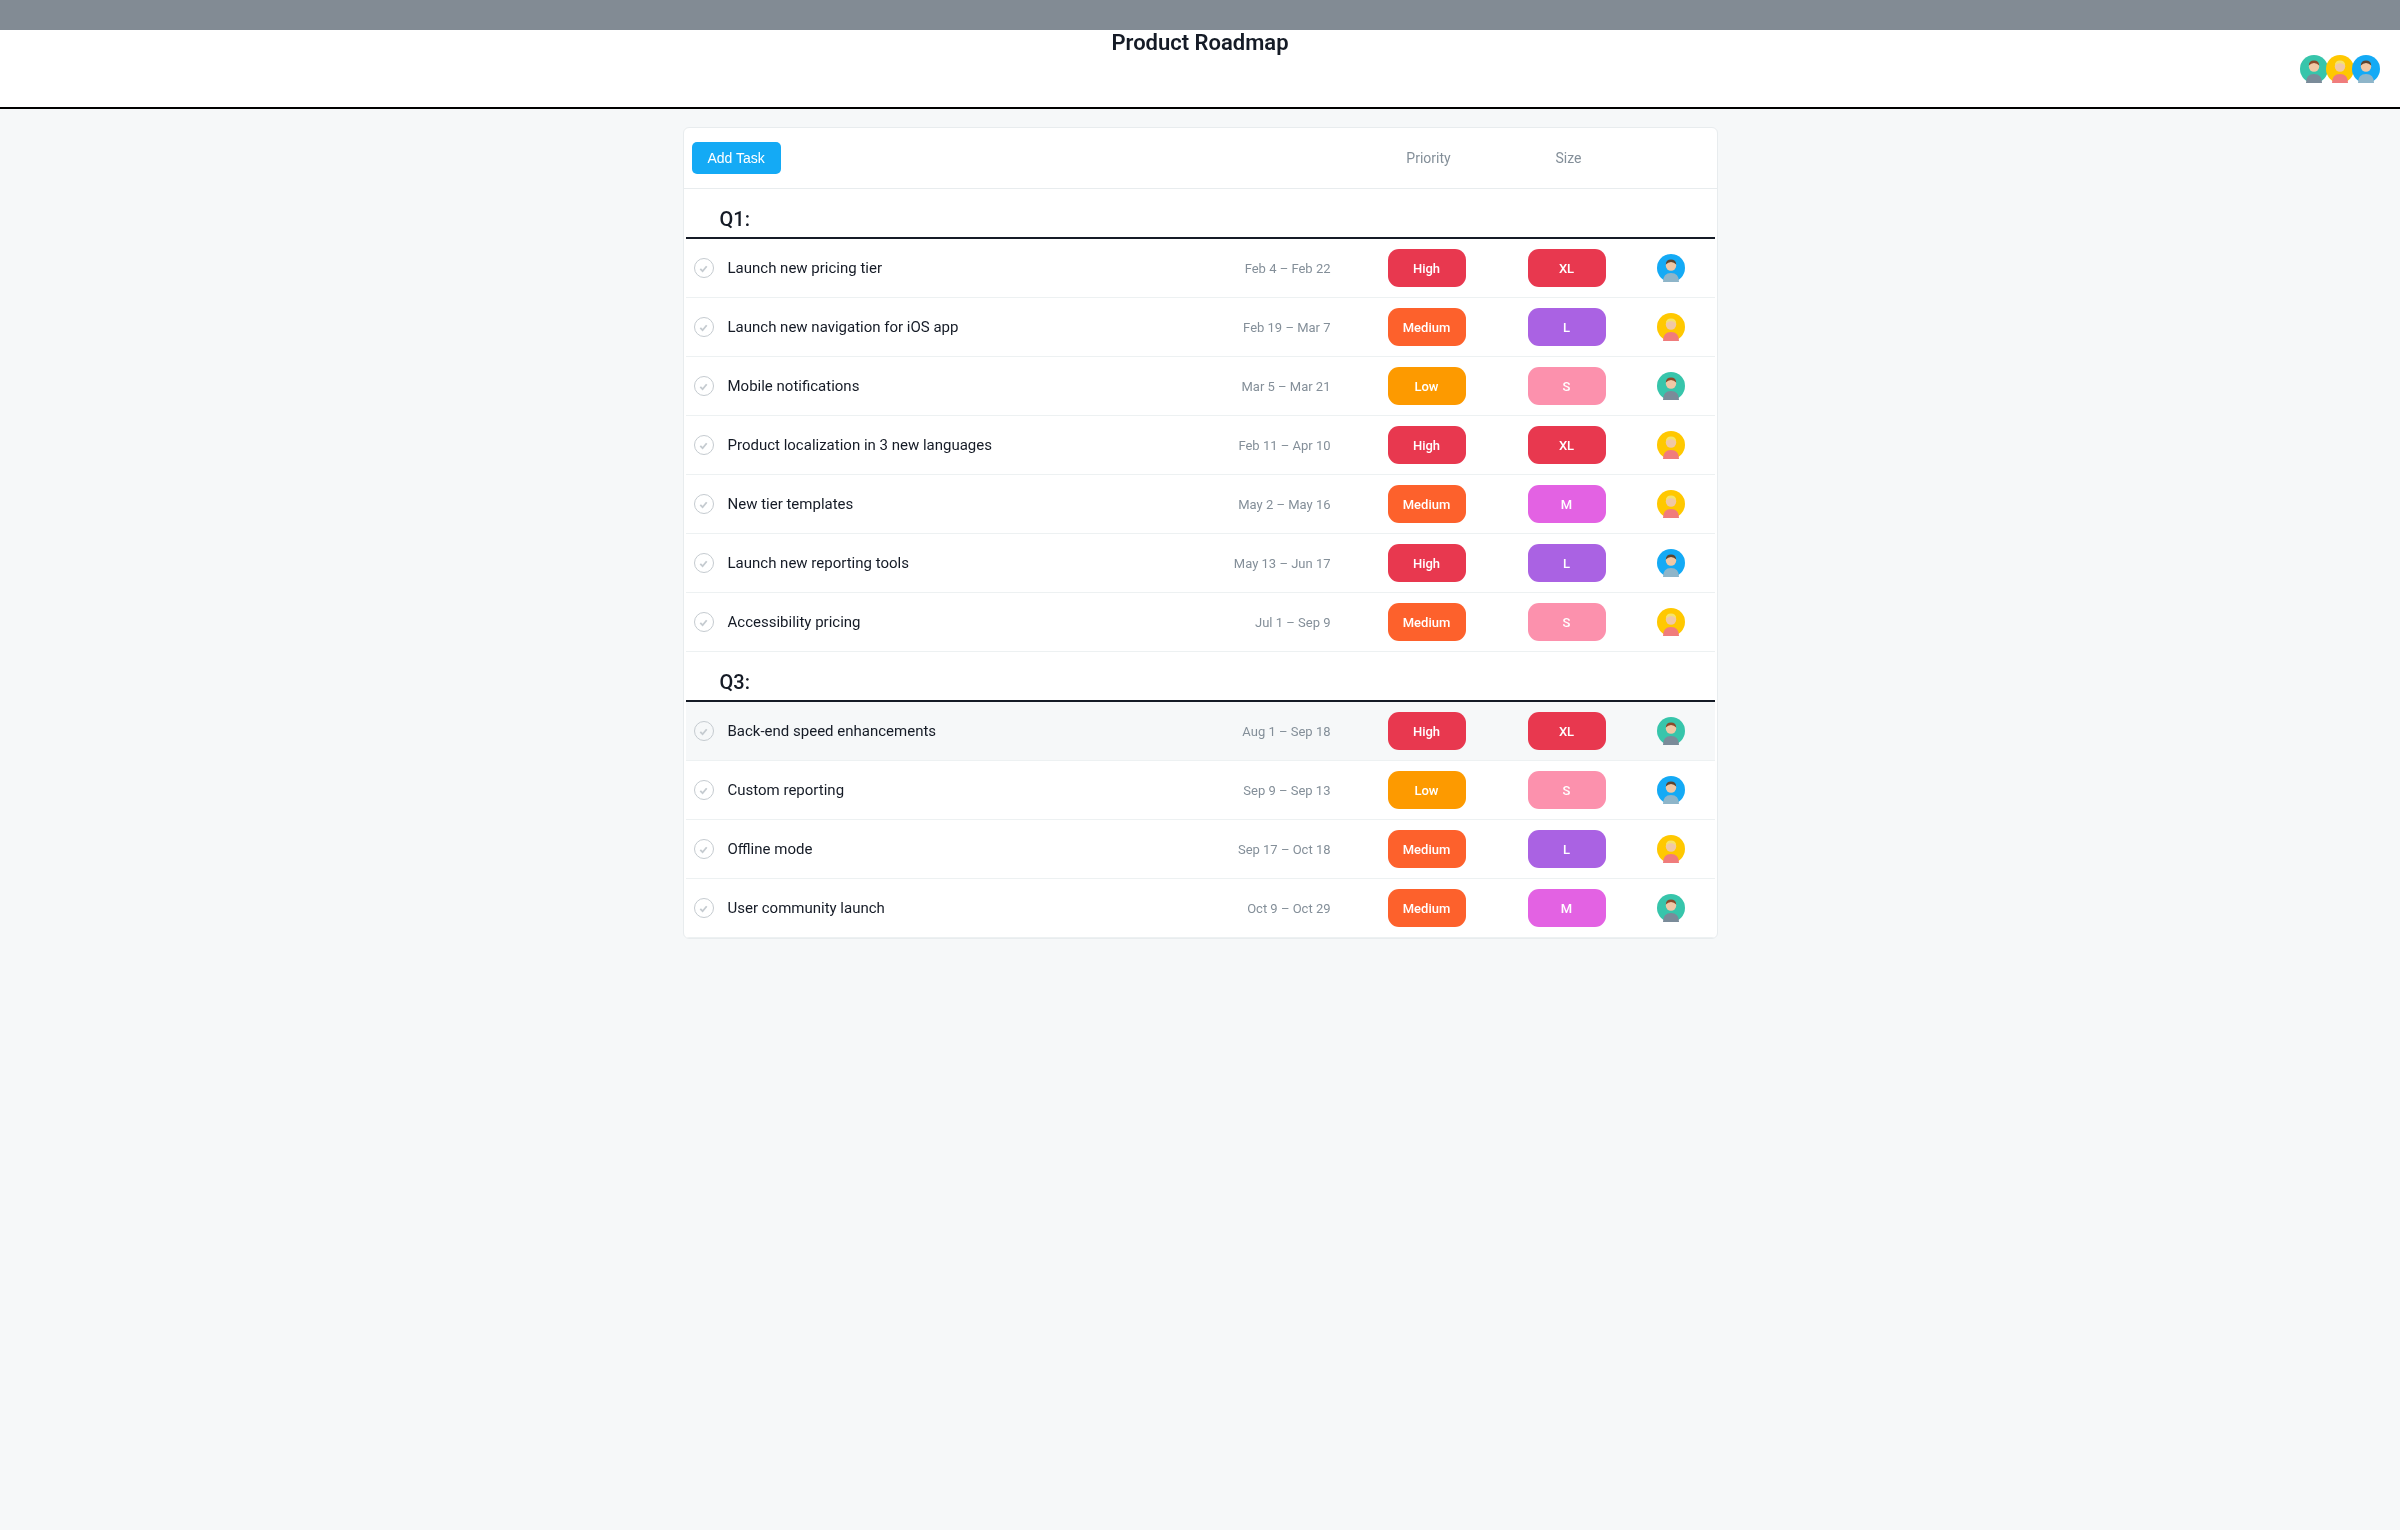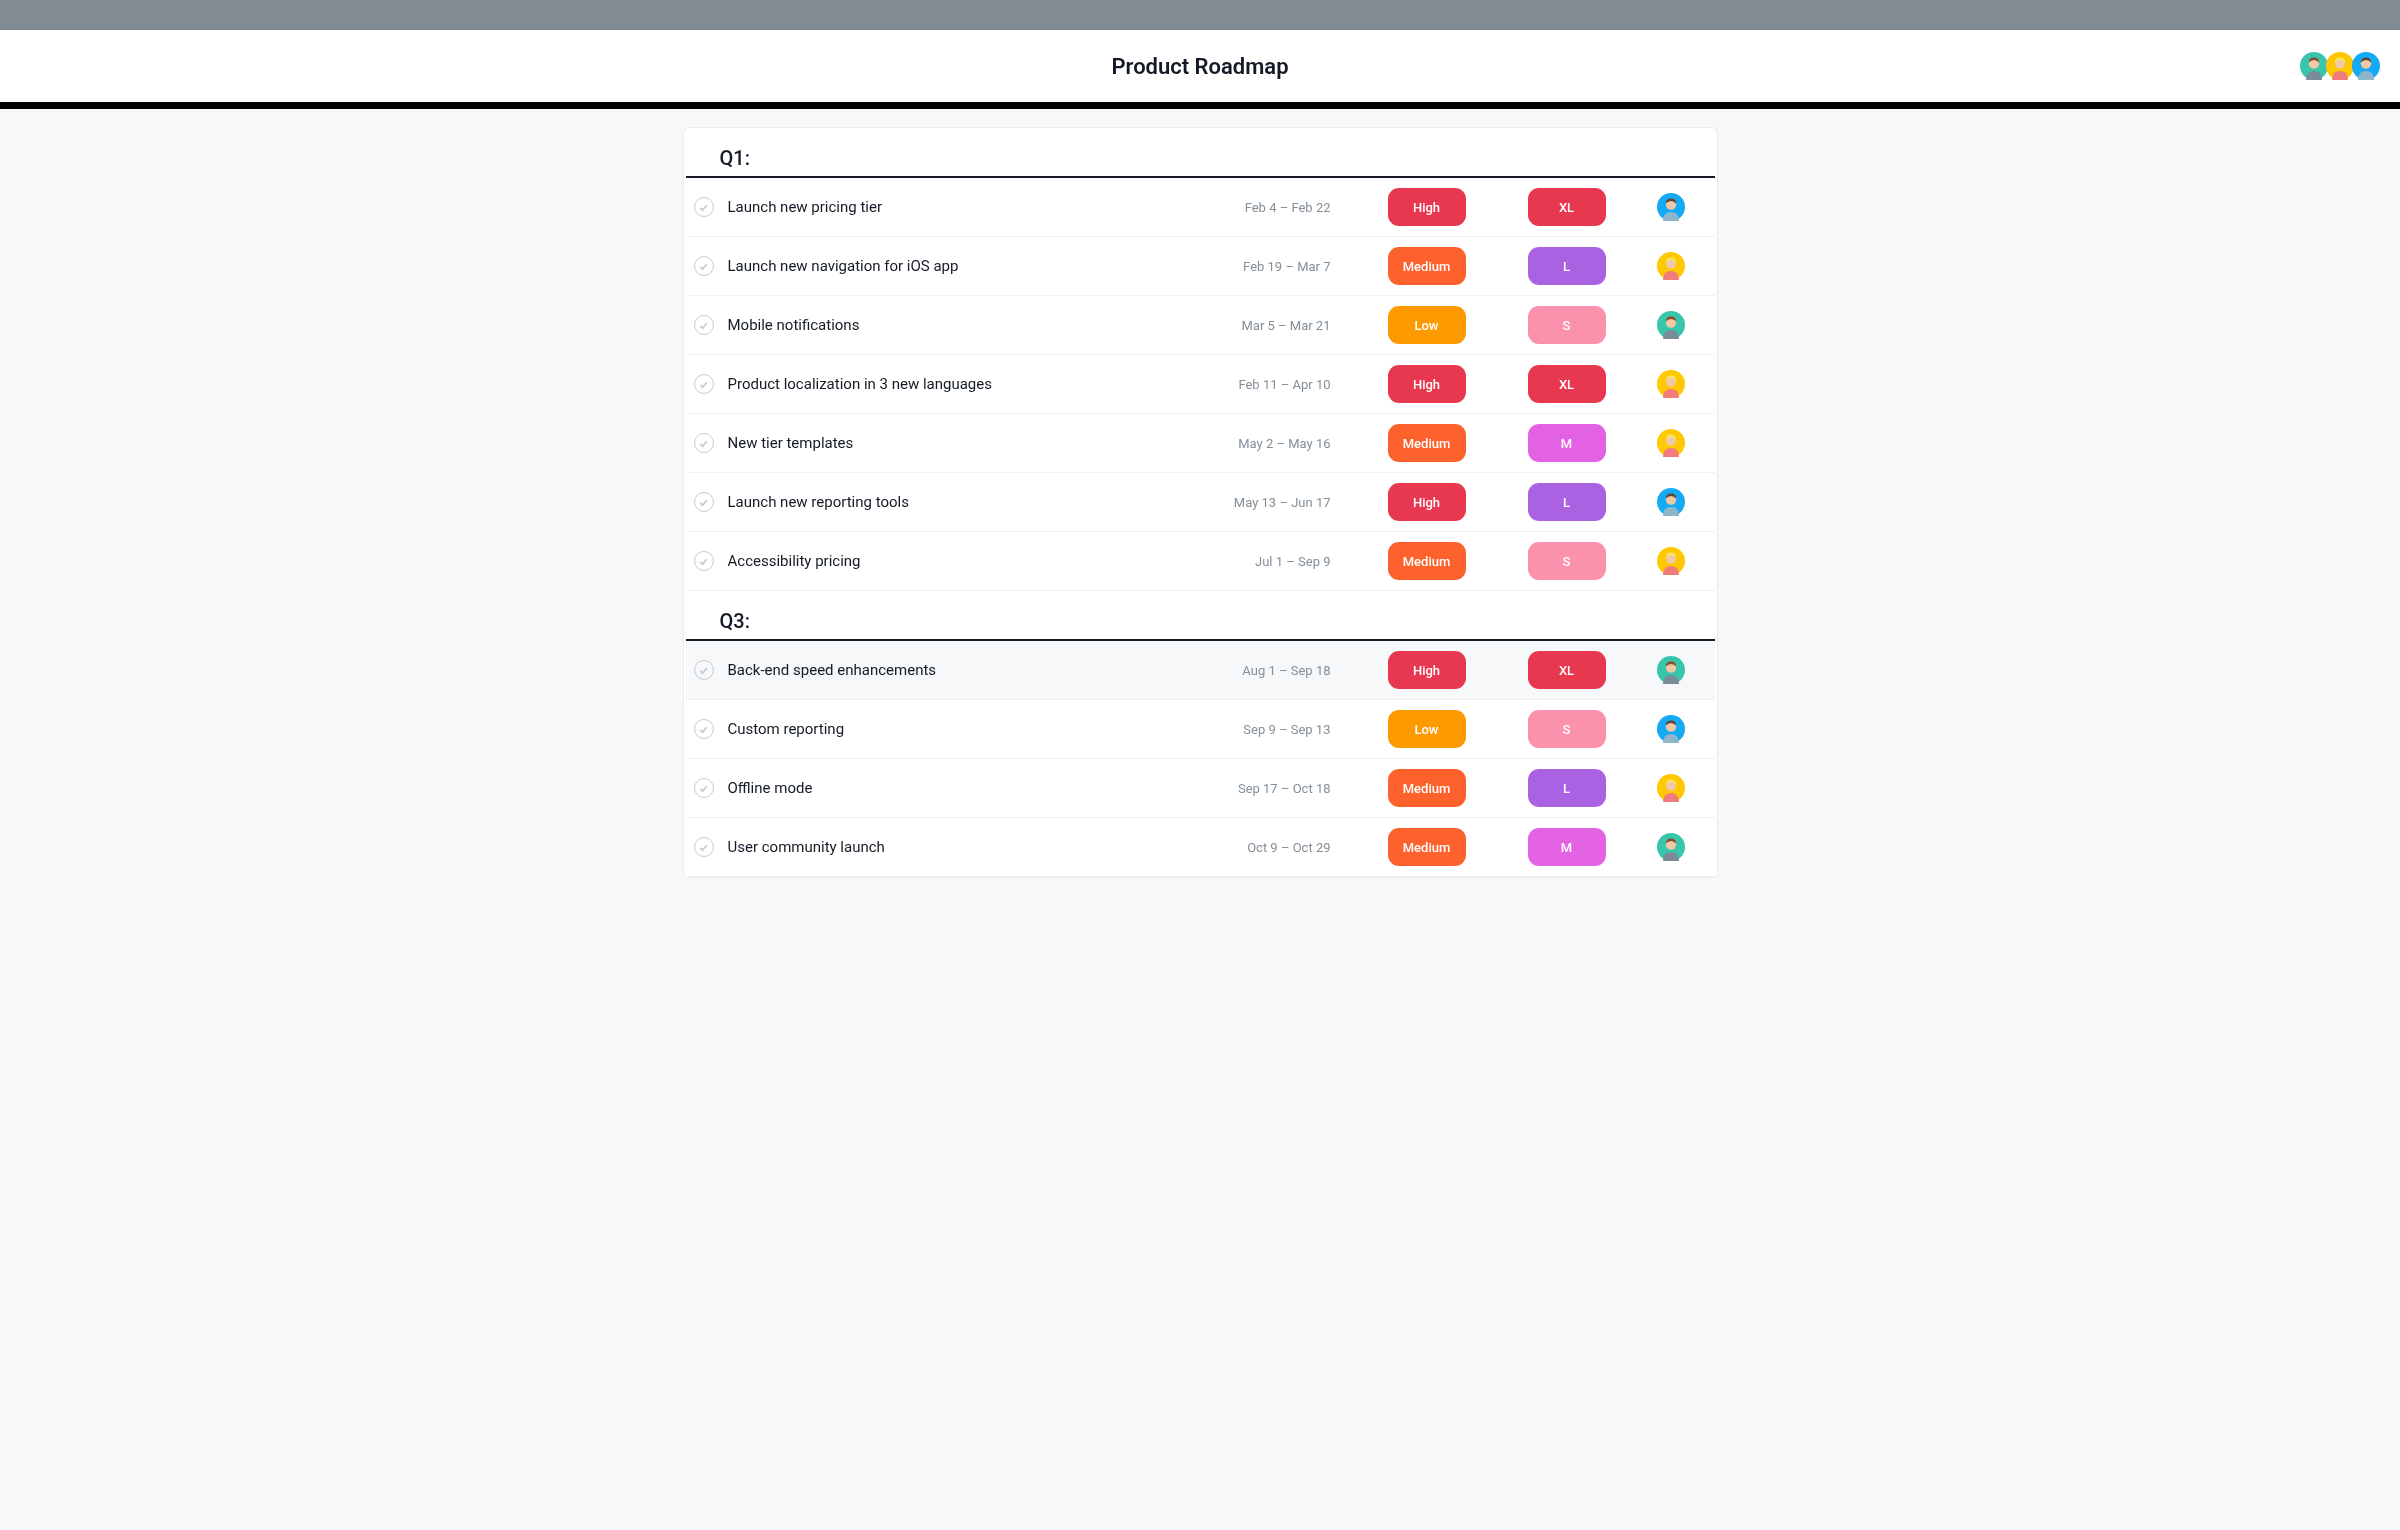--- a/index.html
+++ b/index.html
@@ -11,25 +11,24 @@
       font-family: -apple-system, BlinkMacSystemFont, "Segoe UI", Roboto, Helvetica, Arial, sans-serif;
       background: #f6f8f9;
       color: #151b26;
     }
     .top-bar {
       height: 30px;
       background: #828b94;
     }
     .header {
       background: #fff;
-      border-bottom: 7px solid #000000;
+      border-bottom: 2px solid #000000;
       position: relative;
       height: 79px;
       display: flex;
-      align-items: center;
       justify-content: center;
     }
     .header-title {
       font-size: 22px;
       font-weight: 600;
       color: #151b26;
     }
     .avatars-header {
       position: absolute;
       right: 20px;
@@ -204,20 +203,28 @@
           <circle cx="14" cy="11.5" r="5.2" fill="#f0c8a5"></circle>
           <path d="M8.8 10.5 Q9 5.5 14 5.5 Q19 5.5 19.2 10.5 Q17 8 14 8 Q11 8 8.8 10.5 Z" fill="#5e4530"></path>
           <path d="M6 28 Q6 19 14 19 Q22 19 22 28 Z" fill="#8eb5c9"></path>
         </svg>
       </div>
     </div>
 </div>
 
 <div class="outer">
   <div class="main-container">
+    <div class="toolbar">
+      <button class="add-task-btn">Add Task</button>
+      <div class="col-headers">
+        <div class="col-priority">Priority</div>
+        <div class="col-size">Size</div>
+        <div class="col-assignee-spacer"></div>
+      </div>
+    </div>
     <div id="sections-host">
         <div class="section">
           <div class="section-header">Q1:</div>
           <div class="section-body">
             <div class="task-row">
               <div class="check-circle">
                 <svg viewBox="0 0 12 12">
                   <polyline points="2.5,6.5 5,9 9.5,3.5"></polyline>
                 </svg>
               </div>

